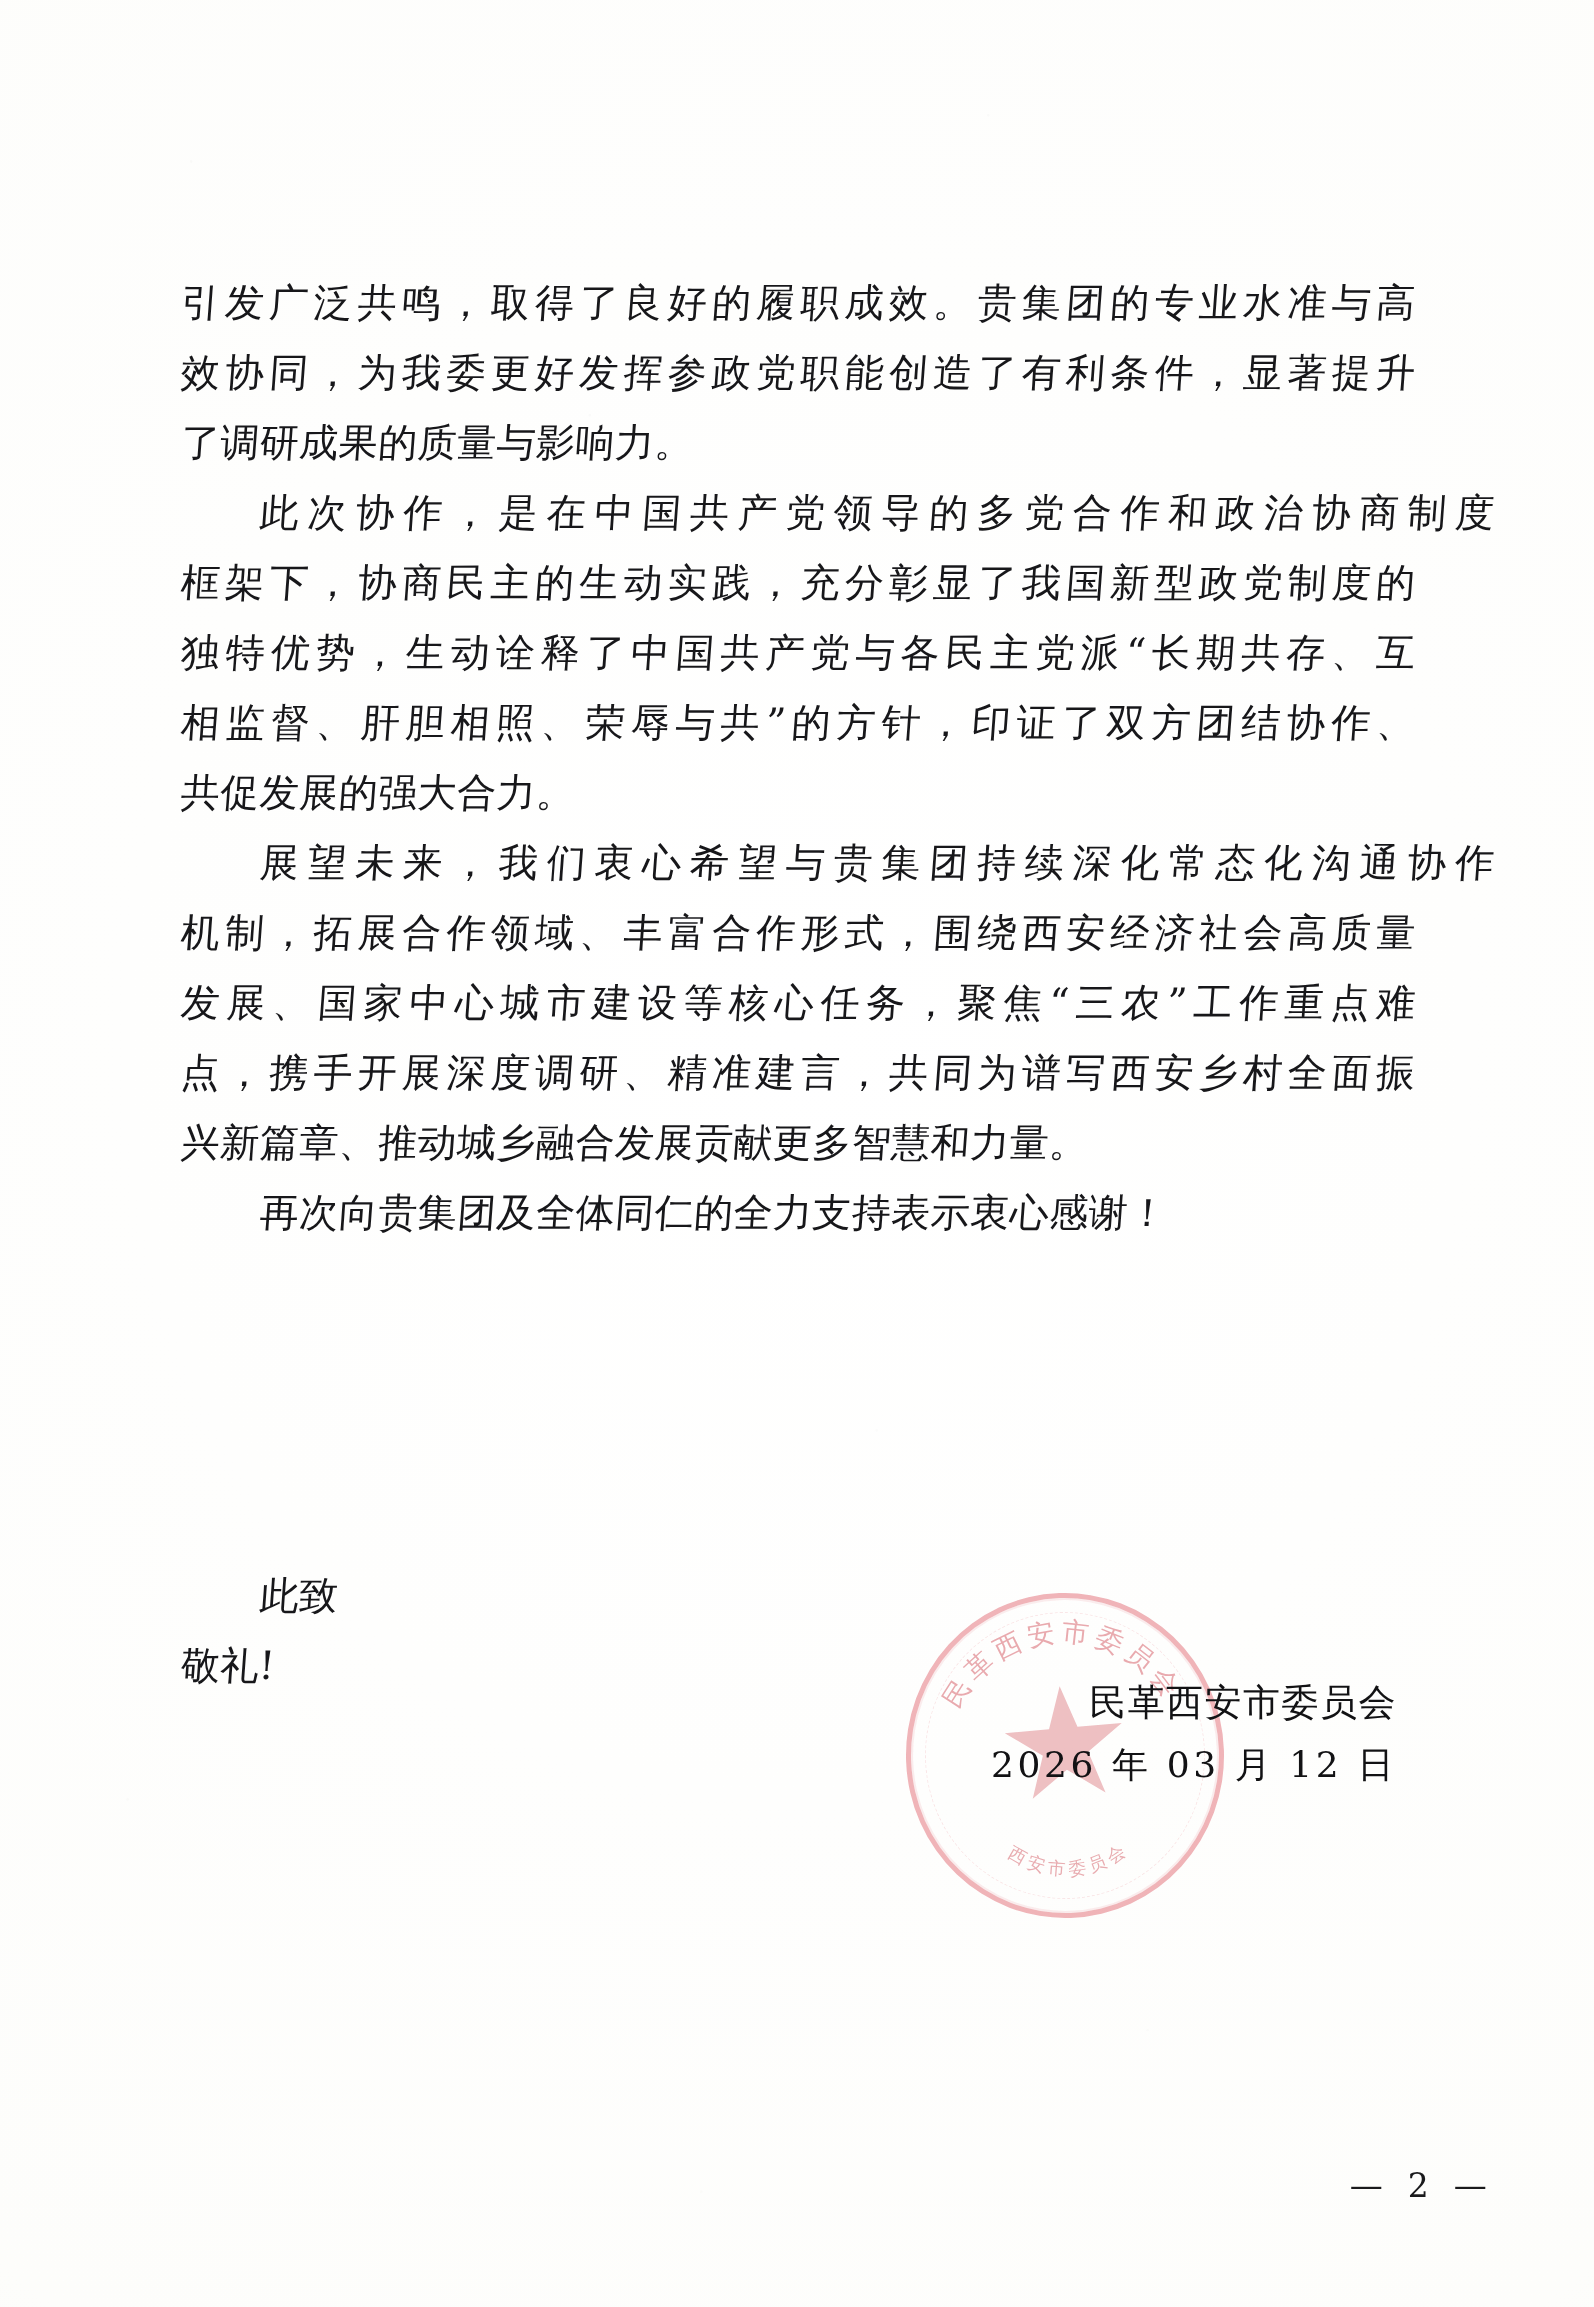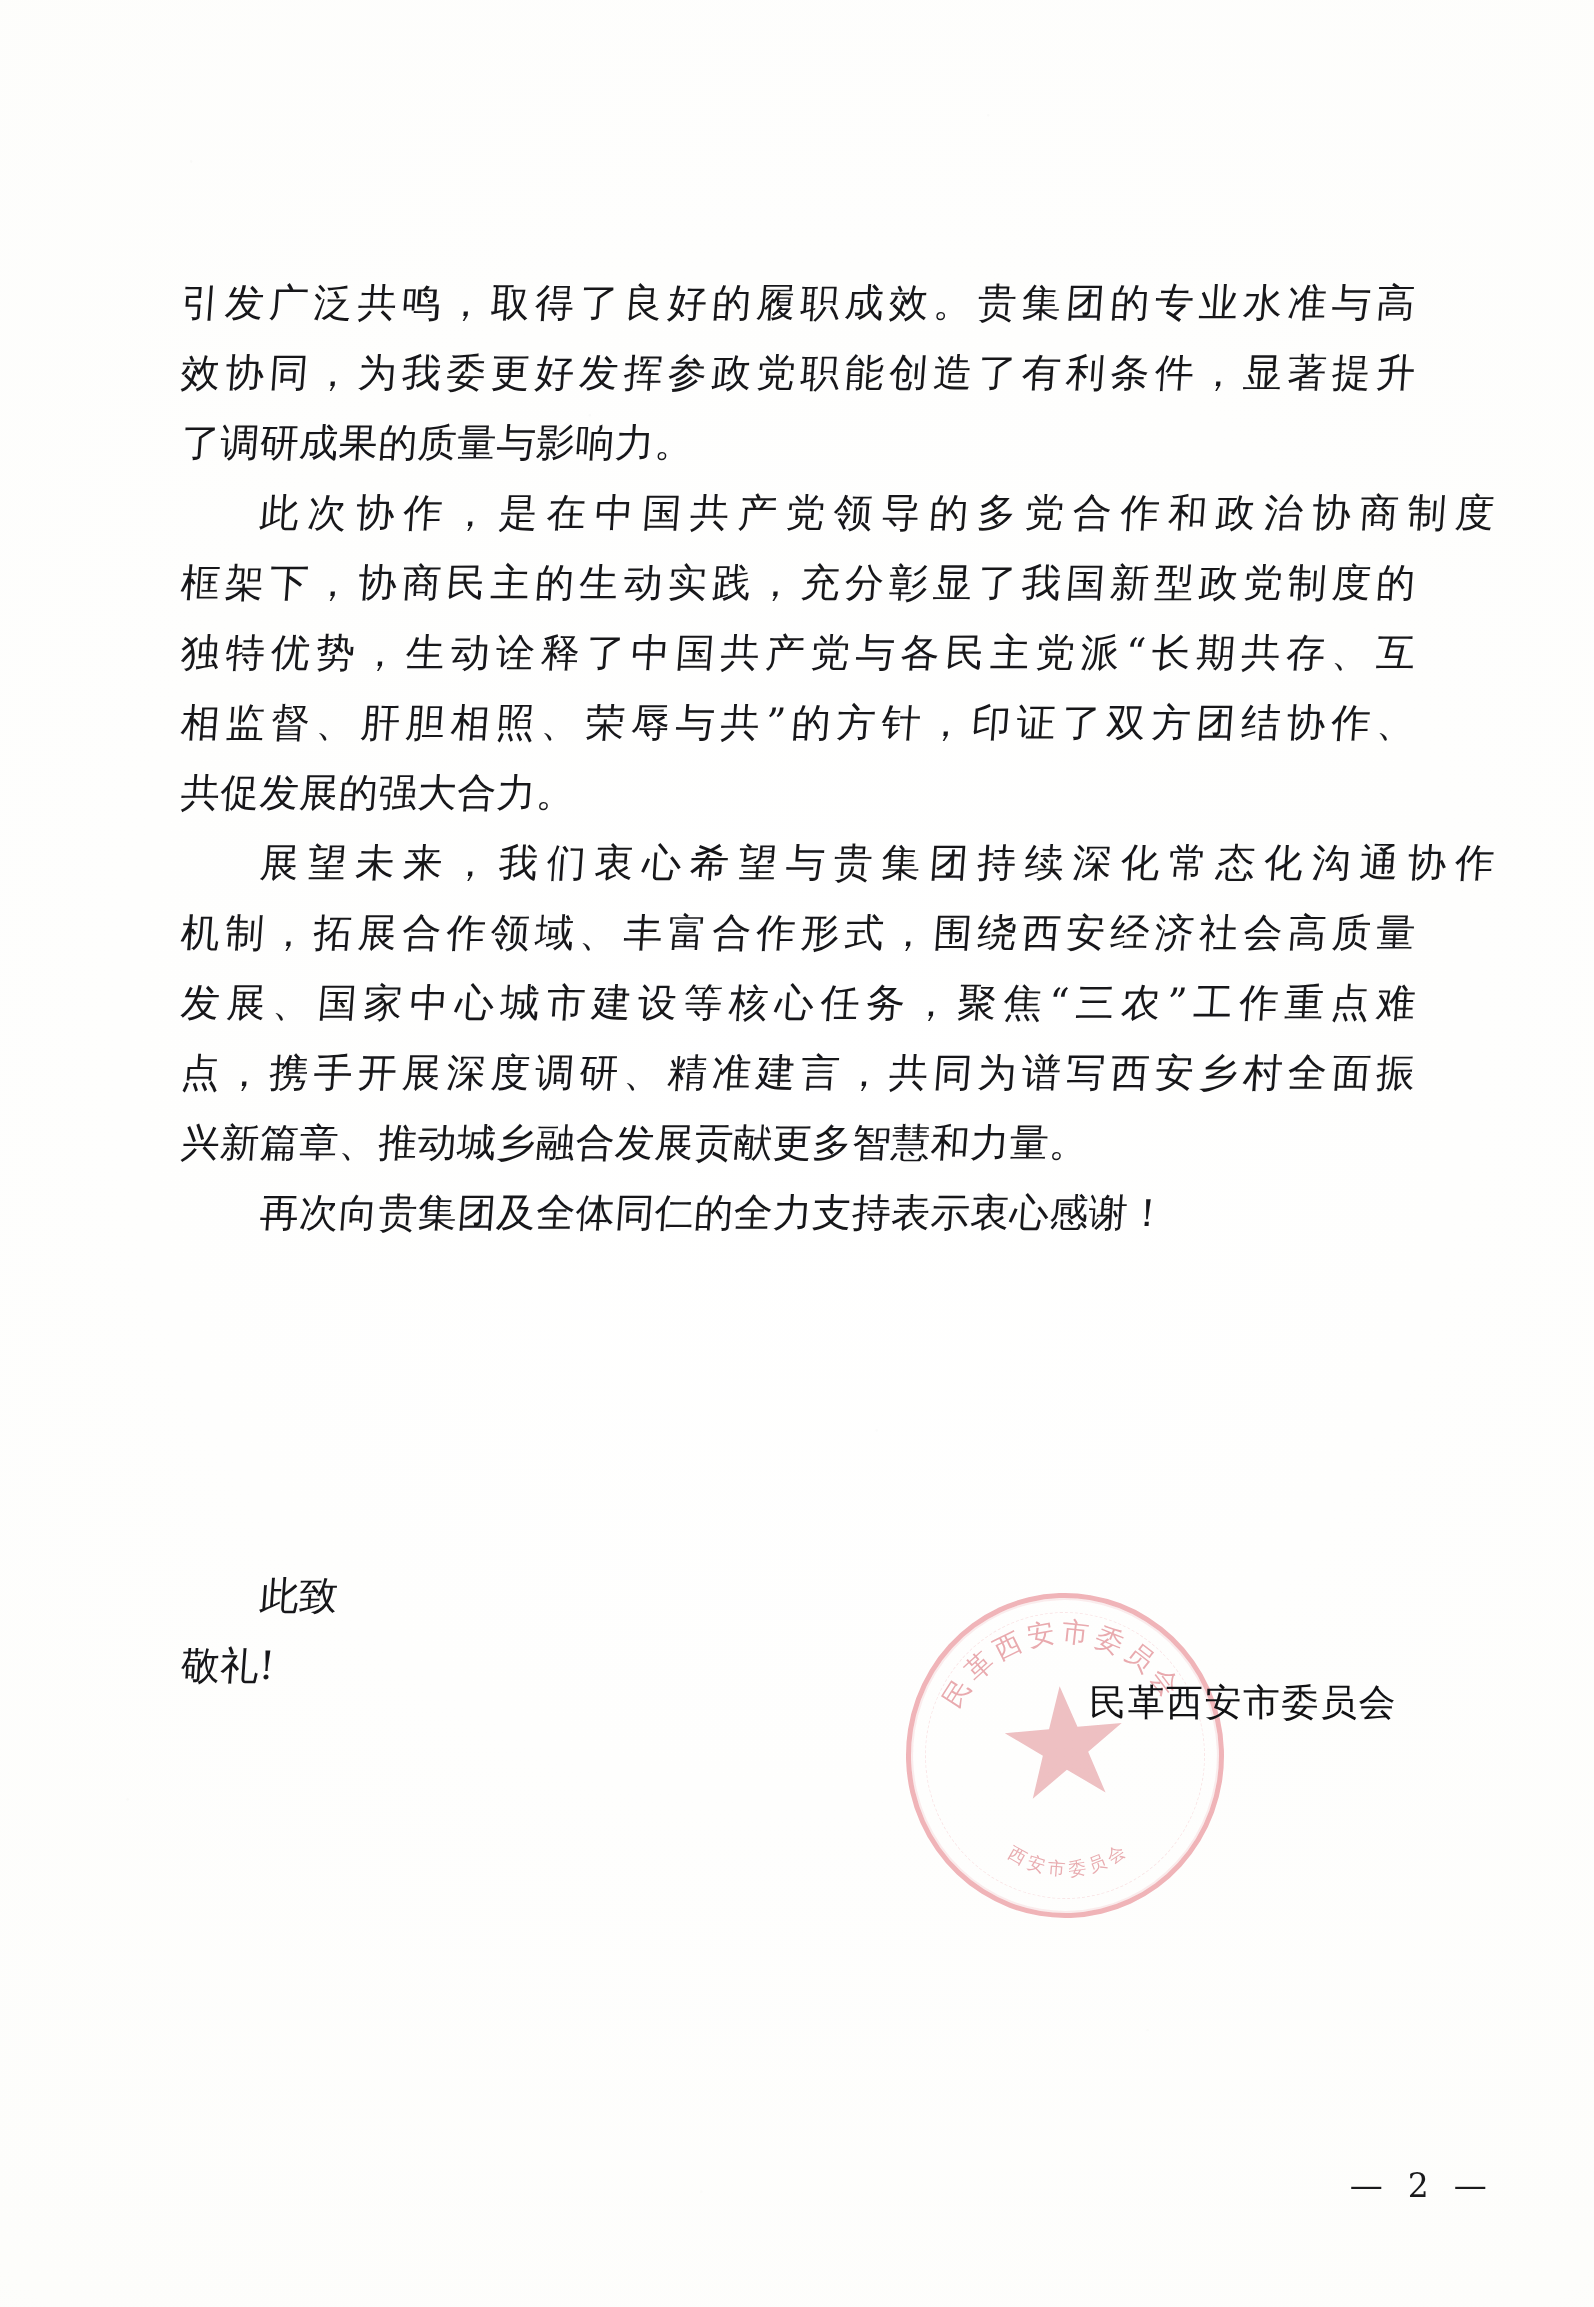--- a/index.html
+++ b/index.html
@@ -494,18 +494,19 @@
         </g>
       </svg>
 
       <svg class="seal-star" viewBox="0 0 100 100">
         <polygon points="50,3 61.8,37.6 98.5,37.6 68.8,59 80.2,93.6 50,72.2 19.8,93.6 31.2,59 1.5,37.6 38.2,37.6" fill="#c8303c"></polygon>
       </svg>
     </div>
 
     <div id="sign-lines">
       <div class="sl org">民革西安市委员会</div>
+      <div class="sl date">2026 年 03 月 12 日</div>
     </div>
   </div>
 
   <div id="page-number">— 2 —</div>
 </div>
 
 
 </body></html>

